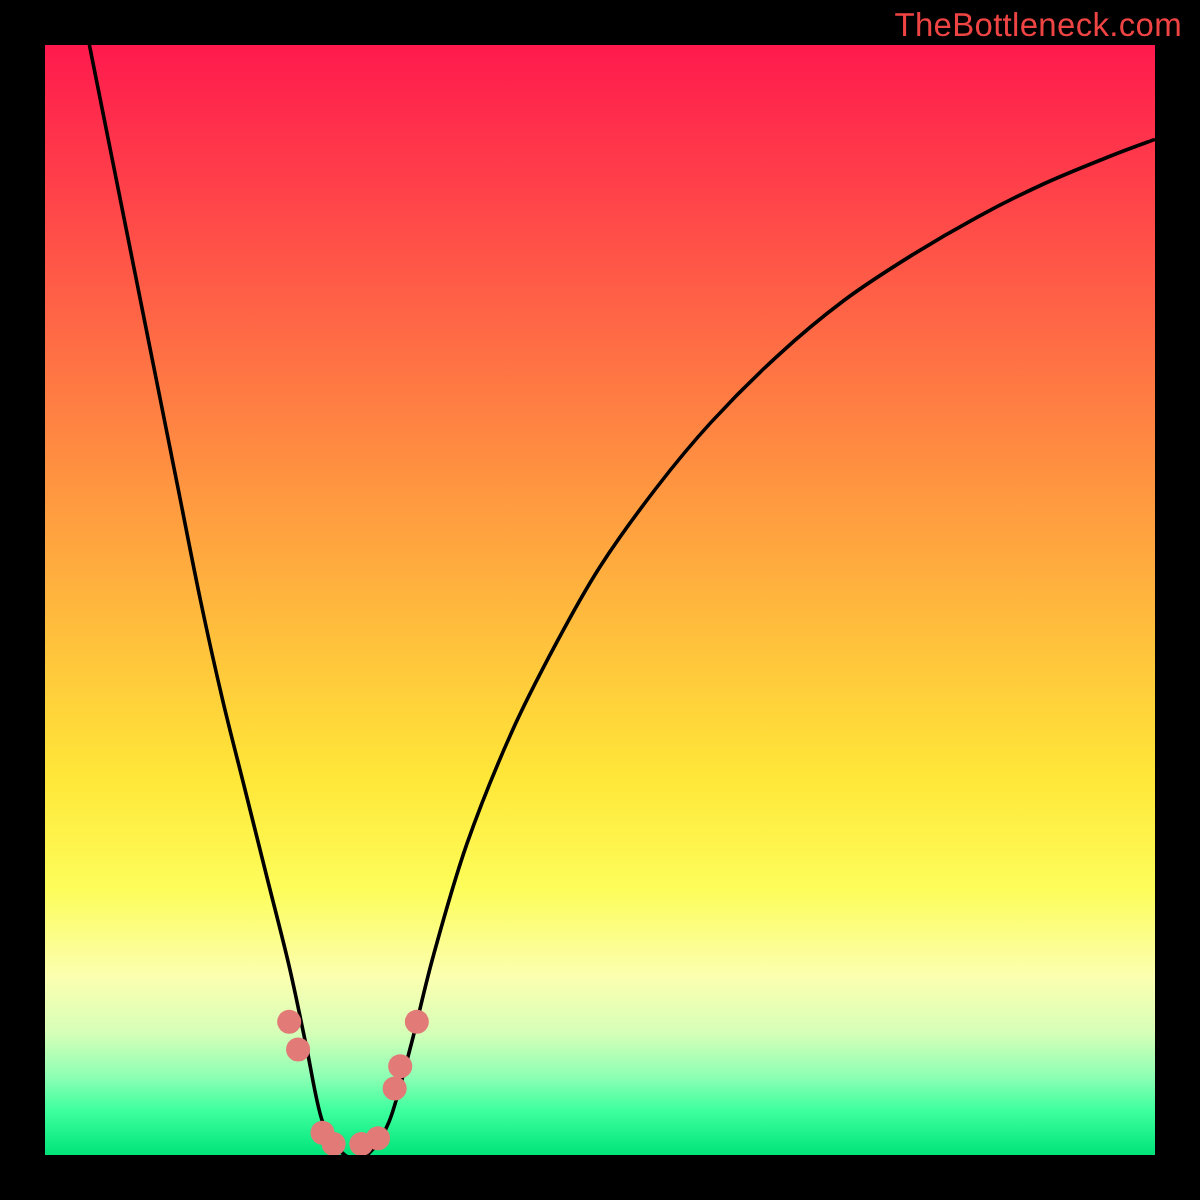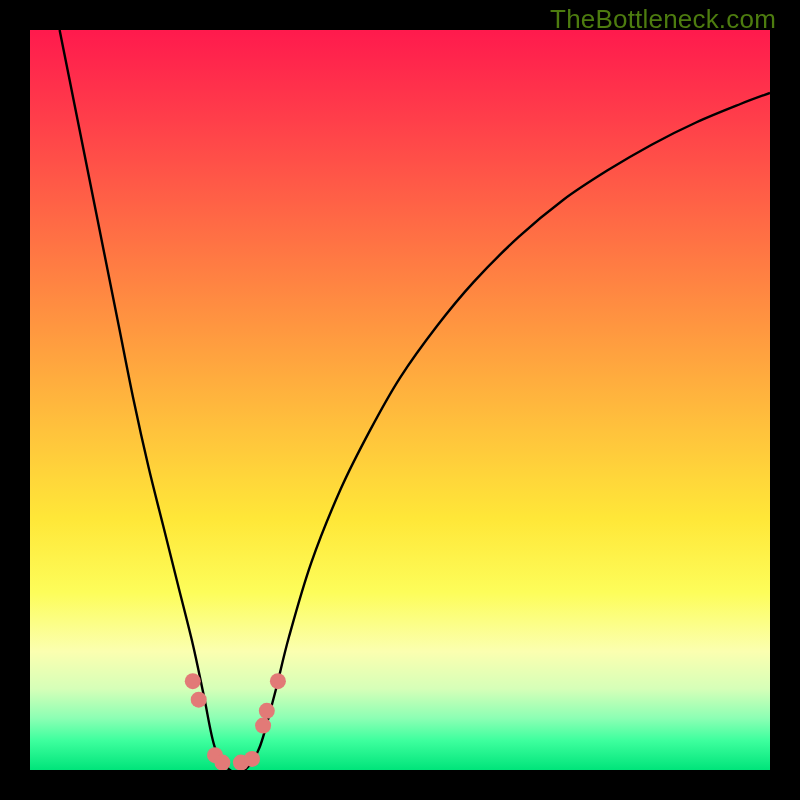--- a/index.html
+++ b/index.html
@@ -28,23 +28,23 @@
       #fbffb0 84%,
       #d6ffb8 89%,
       #8cffb4 93%,
       #3eff9e 96%,
       #00e47a 100%
     );
   }
   .watermark {
     position: absolute;
     top: 4px;
-    right: 24px;
-    color: #4d7c0f;
-    font-size: 26px;
+    right: 12px;
+    color: #ef4444;
+    font-size: 22px;
     letter-spacing: 0.2px;
     user-select: none;
   }
   svg.curve {
     position: absolute;
     left: 0;
     top: 0;
     width: 740px;
     height: 740px;
   }

